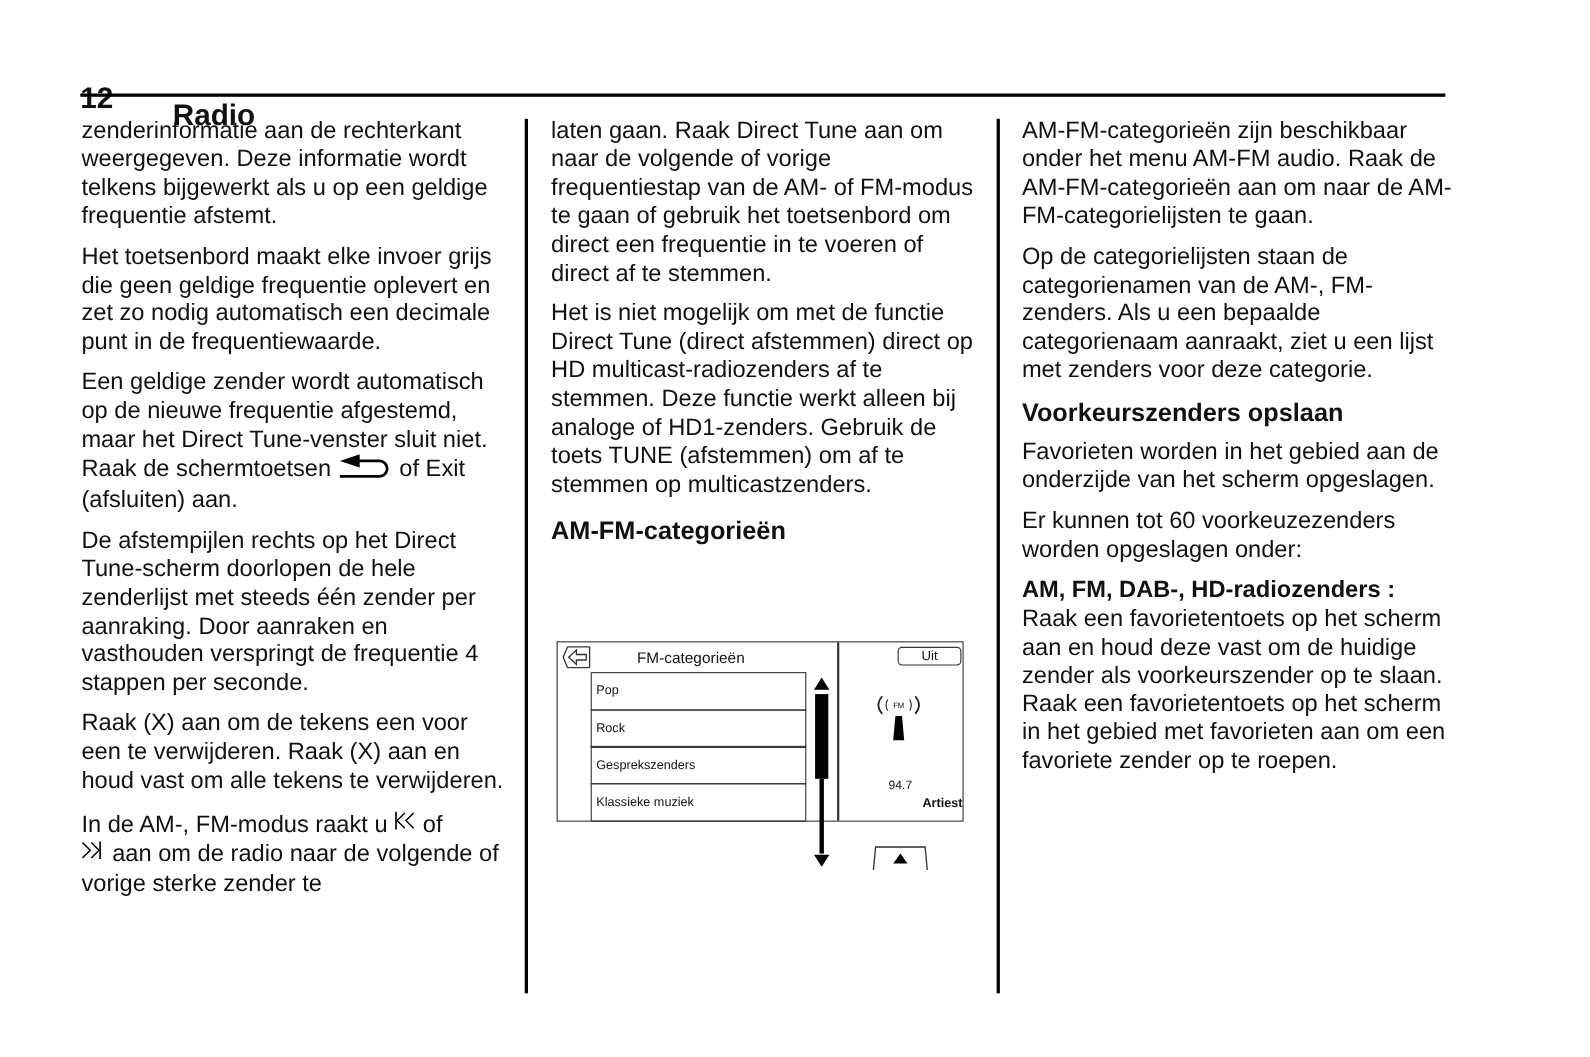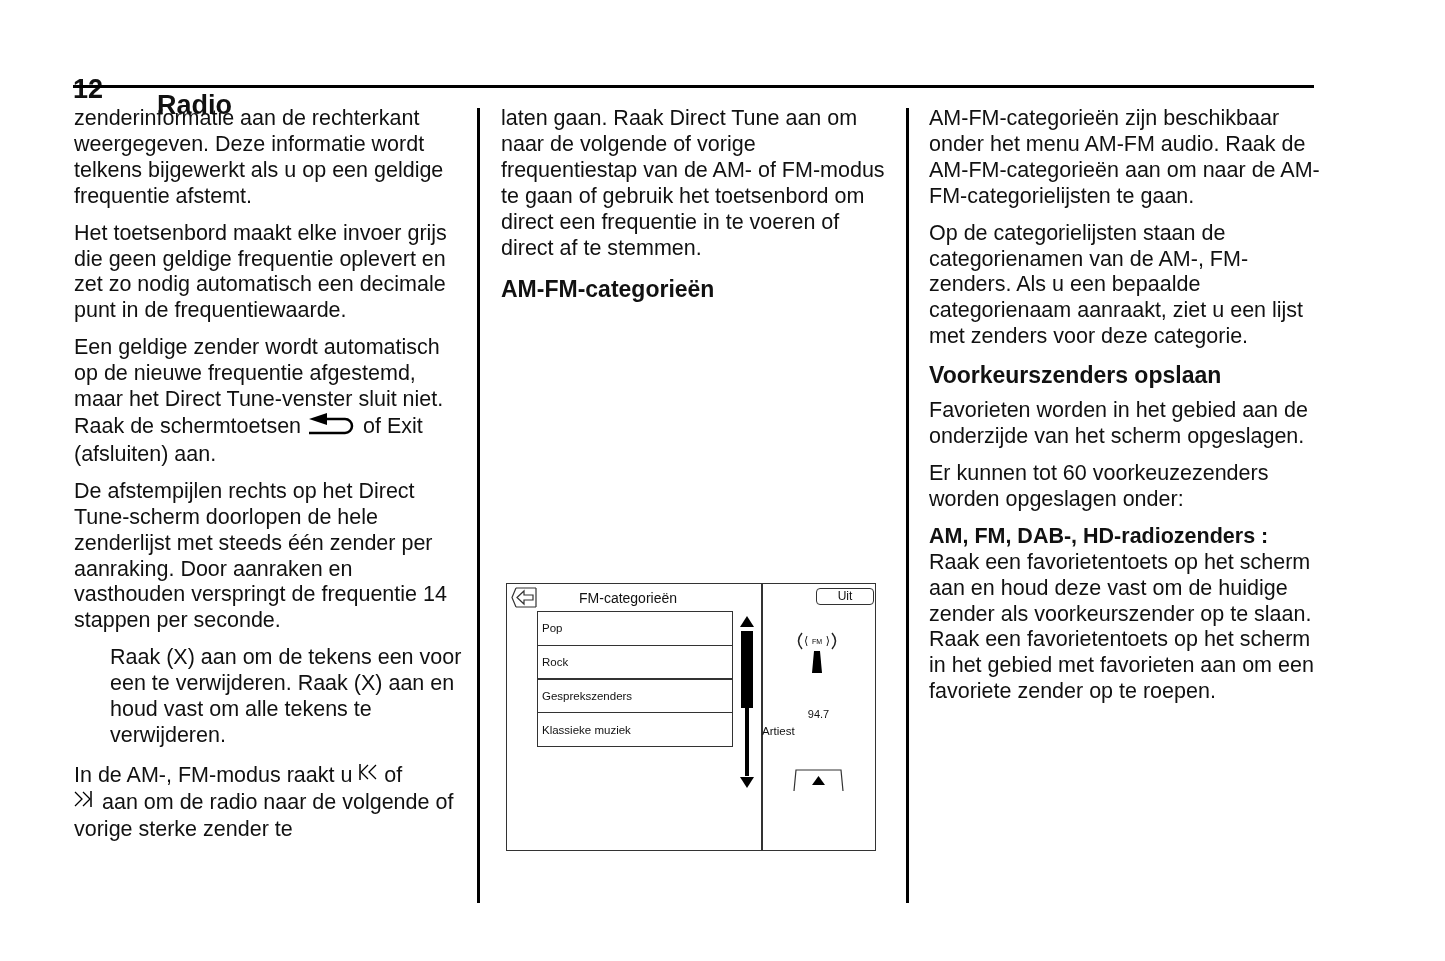--- a/index.html
+++ b/index.html
@@ -9,34 +9,34 @@
   .page-num { position:absolute; left:0; top:4px; font-size:27px; font-weight:bold;margin-top:30px; }
   .page-title { position:absolute; left:84px; top:4px; font-size:27px; font-weight:bold;margin-top:46px; }
   .header-rule { position:absolute; left:73px; top:85px; width:1241px; height:3px; background:#000; }
   .col-divider { position:absolute; width:3px; background:#000; top:108px; height:795px; }
   .col { position:absolute; top:106px; width:392px; font-size:21.5px; line-height:25.9px; }
   .col p { margin:0 0 11px 0; }
   .col h2 { margin:4px 0 9px 0; font-size:23px; font-weight:bold; line-height:28px; }
   .bold { font-weight:bold; }
   .inline-icon { display:inline-block; vertical-align:middle; }
   
-  .figure { position:absolute; left:506px; top:583px; width:370px; height:268px;
+  .figure { position:absolute; left:506px; top:583px; width:370px; height:164px;
             border:1.5px solid #333; box-sizing:border-box; font-family:"Liberation Sans", sans-serif; }
   .fig-divider { position:absolute; left:254px; top:0; width:1.5px; height:100%; background:#333; }
   .fig-back { position:absolute; left:4px; top:3px; width:27px; height:21px; }
   .fig-title { position:absolute; left:72px; top:6px; font-size:14px; }
   .fig-list { position:absolute; left:30px; top:28px; width:196px; }
   .fig-row { height:35px; border:1.2px solid #333; border-top-width:1.2px; margin-top:-1.2px;
              box-sizing:border-box; font-size:11.5px; padding-left:4px; display:flex; align-items:center; }
   .fig-scroll { position:absolute; left:230px; top:30px; width:20px; height:178px; }
   .fig-uit { position:absolute; left:309px; top:4px; width:56px; height:15px; border:1.2px solid #333;
              border-radius:4px; font-size:12px; text-align:center; line-height:15px; }
   .fig-radio { position:absolute; left:285px; top:45px; width:50px; height:45px; }
   .fig-freq { position:absolute; left:255px; top:124px; width:113px; text-align:center; font-size:11px; }
-  .fig-artist { position:absolute; left:255px; top:141px; width:113px; text-align:left; font-size:11.5px; }
+  .fig-artist { position:absolute; left:255px; top:141px; width:113px; text-align:right; font-size:11.5px;font-weight:bold; }
   .fig-up { position:absolute; left:286px; top:185px; width:51px; height:22px; }
 </style>
 </head>
 <body>
 
 <div class="page-header">
   <span class="page-num">12</span>
   <span class="page-title">Radio</span>
 </div>
 <div class="header-rule"></div>
@@ -44,35 +44,36 @@
 <div class="col-divider" style="left:477px;"></div>
 <div class="col-divider" style="left:906px;"></div>
 
 <div class="col" style="left:74px; width:392px;">
   <p>zenderinformatie aan de rechterkant weergegeven. Deze informatie wordt telkens bijgewerkt als u op een geldige frequentie afstemt.</p>
   <p>Het toetsenbord maakt elke invoer grijs die geen geldige frequentie oplevert en zet zo nodig automa­tisch een decimale punt in de frequentiewaarde.</p>
   <p><span>Een geldige zender wordt automa­tisch op de nieuwe frequentie afgestemd, maar het Direct Tune-venster sluit niet. Raak de schermtoetsen </span><span class="inline-icon"><svg width="50" height="22" viewBox="0 0 50 22">
           <polygon points="2,6 20,0 20,12" fill="#000"></polygon>
           <path d="M18,6 H38 A7,7 0 0 1 38,20 H2" fill="none" stroke="#000" stroke-width="2.5"></path>
         </svg></span><span> of Exit (afsluiten) aan.</span></p>
-  <p>De afstempijlen rechts op het Direct Tune-scherm doorlopen de hele zenderlijst met steeds één zender per aanraking. Door aanraken en vasthouden verspringt de frequentie 14 stappen per seconde.</p>
-  <p style="margin-bottom:14px;margin-left:36px;">Raak (X) aan om de tekens een voor een te verwijderen. Raak (X) aan en houd vast om alle tekens te verwijderen.</p>
+  <p>De afstempijlen rechts op het Direct Tune-scherm doorlopen de hele zenderlijst met steeds één zender per aanraking. Door aanraken en vasthouden verspringt de frequentie 4 stappen per seconde.</p>
+  <p style="margin-bottom:14px;">Raak (X) aan om de tekens een voor een te verwijderen. Raak (X) aan en houd vast om alle tekens te verwijderen.</p>
   <p><span>In de AM-, FM-modus raakt u </span><span class="inline-icon"><svg width="20" height="20" viewBox="0 0 20 20">
           <line x1="2" y1="1" x2="2" y2="17" stroke="#000" stroke-width="1.5"></line>
           <polyline points="10,2 3,9 10,16" fill="none" stroke="#000" stroke-width="1.3"></polyline>
           <polyline points="18,2 11,9 18,16" fill="none" stroke="#000" stroke-width="1.3"></polyline>
         </svg></span><span> of </span><br><span class="inline-icon"><svg width="22" height="20" viewBox="0 0 22 20">
           <polyline points="1,2 8,9 1,16" fill="none" stroke="#000" stroke-width="1.3"></polyline>
           <polyline points="9,2 16,9 9,16" fill="none" stroke="#000" stroke-width="1.3"></polyline>
           <line x1="17" y1="1" x2="17" y2="17" stroke="#000" stroke-width="1.5"></line>
         </svg></span><span> aan om de radio naar de volgende of vorige sterke zender te</span></p>
 </div>
 
 <div class="col" style="left:501px; width:392px;">
   <p>laten gaan. Raak Direct Tune aan om naar de volgende of vorige frequentiestap van de AM- of FM-modus te gaan of gebruik het toetsenbord om direct een frequentie in te voeren of direct af te stemmen.</p>
+  <p>Het is niet mogelijk om met de functie Direct Tune (direct afstemmen) direct op HD multica­st-radiozenders af te stemmen. Deze functie werkt alleen bij analoge of HD1-zenders. Gebruik de toets TUNE (afstemmen) om af te stemmen op multicastzenders.</p>
   <h2 style="margin-top:14px;">AM-FM-categorieën</h2>
 </div>
 
 <div class="figure">
   <div class="fig-back">
     <svg width="27" height="21" viewBox="0 0 27 21">
       <path d="M5,1 L1,10.5 L5,20" fill="none" stroke="#333" stroke-width="1.2"></path>
       <path d="M25,1 H5 M25,1 V20 M25,20 H5" fill="none" stroke="#333" stroke-width="1.2"></path>
       <polygon points="6,10.5 13,4 13,8 22,8 22,13 13,13 13,17" fill="#fff" stroke="#333" stroke-width="1.2"></polygon>
     </svg>

